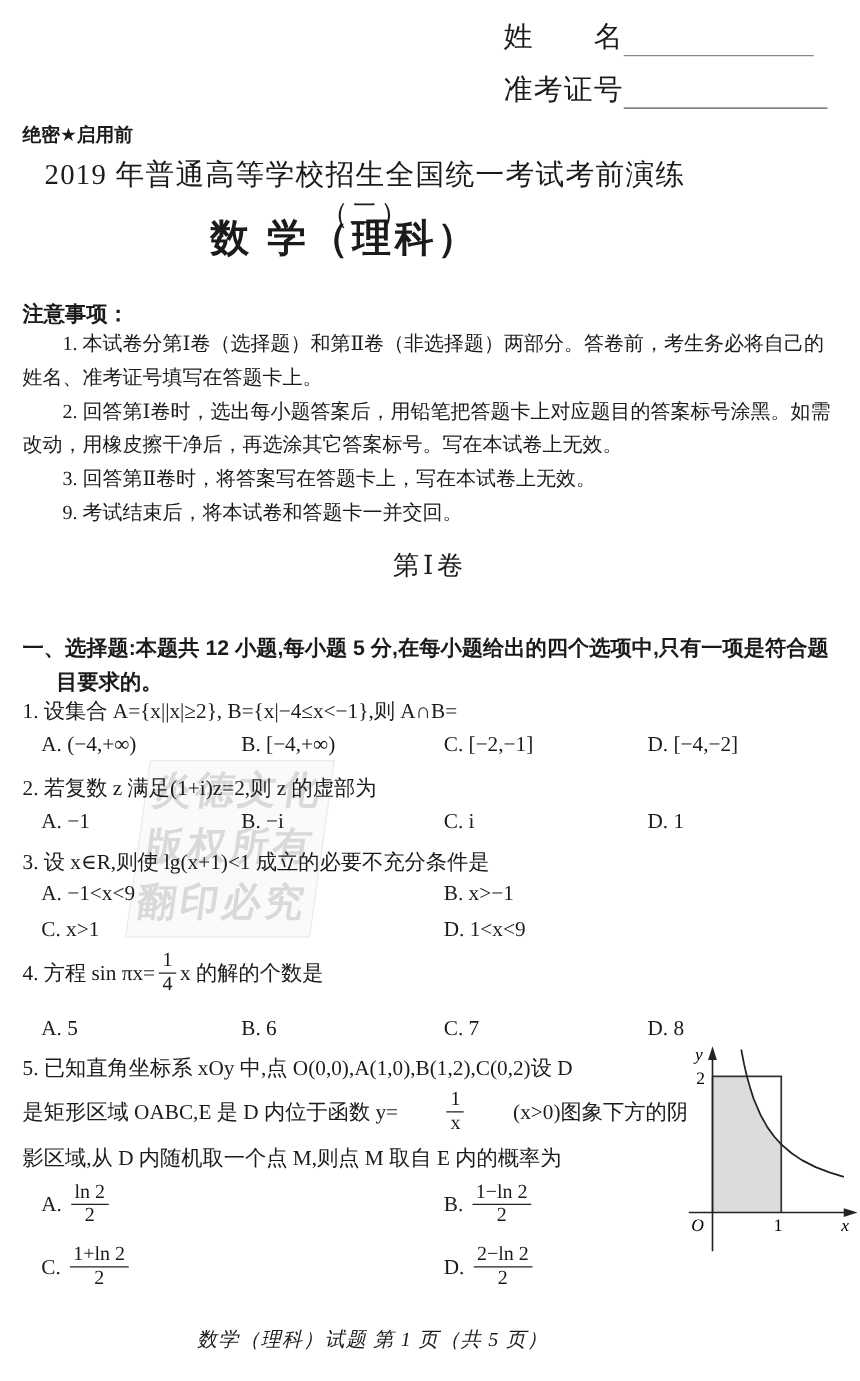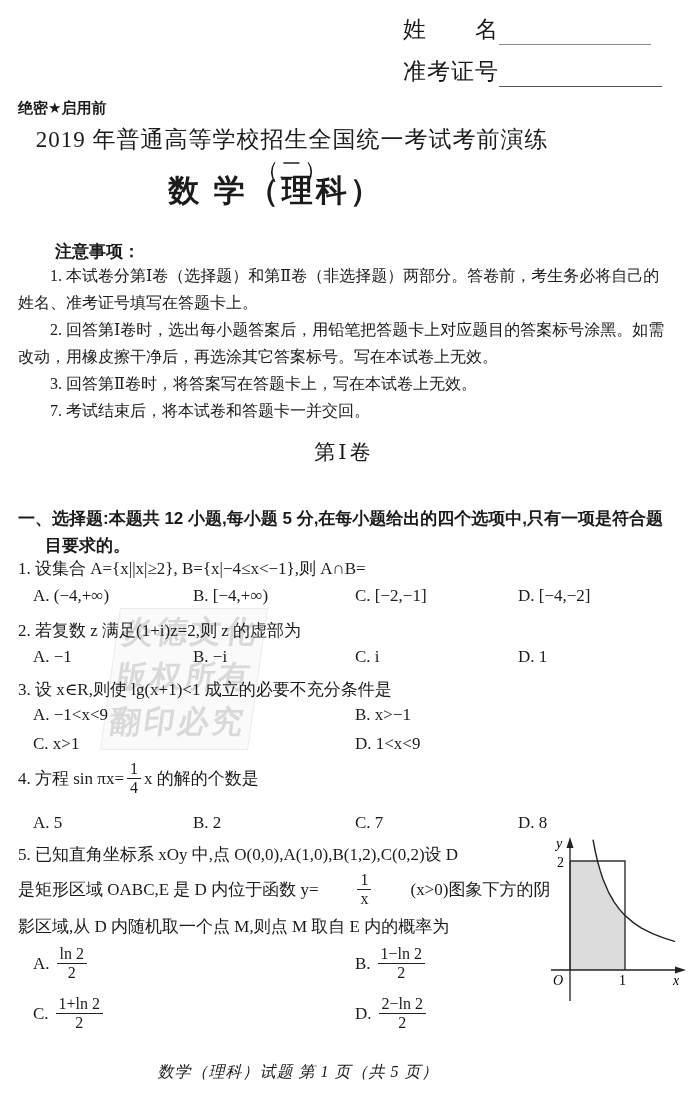--- a/index.html
+++ b/index.html
@@ -71,26 +71,26 @@
   </div>
   <div class="fill-row" style="top:14px; left:403px;">
     <span class="fill-label">姓　　名</span>
     <span class="blank" style="width:152px;"></span>
   </div>
 
   <div class="abs secrecy" style="top:99px; left:18px;">绝密★启用前</div>
   <div class="abs exam-title" style="top:124px;">2019 年普通高等学校招生全国统一考试考前演练（二）</div>
   <div class="abs subject-title" style="top:170px;">数 学（理科）</div>
 
-  <div class="abs notice-title" style="top:240px; left:18px;margin-left:37px;">注意事项：</div>
+  <div class="abs notice-title" style="top:240px; left:18px;">注意事项：</div>
   <div class="abs notice-body" style="top:262px;">
     <p>1. 本试卷分第Ⅰ卷（选择题）和第Ⅱ卷（非选择题）两部分。答卷前，考生务必将自己的姓名、准考证号填写在答题卡上。</p>
     <p>2. 回答第Ⅰ卷时，选出每小题答案后，用铅笔把答题卡上对应题目的答案标号涂黑。如需改动，用橡皮擦干净后，再选涂其它答案标号。写在本试卷上无效。</p>
     <p>3. 回答第Ⅱ卷时，将答案写在答题卡上，写在本试卷上无效。</p>
-    <p>7. 考试结束后，将本试卷和答题卡一并交回。</p>
+    <p>9. 考试结束后，将本试卷和答题卡一并交回。</p>
   </div>
 
   <div class="abs part-title" style="top:438px;">第Ⅰ卷</div>
   <div class="abs section-header" style="top:505px;">一、选择题:本题共 12 小题,每小题 5 分,在每小题给出的四个选项中,只有一项是符合题目要求的。</div>
 
   <div class="abs stem" style="top:557px;">1. 设集合 A={x||x|≥2}, B={x|−4≤x&lt;−1},则 A∩B=</div>
   <div class="opt-row" style="top:586px;">
     <span class="opt-1">A. (−4,+∞)</span>
     <span class="opt-2">B. [−4,+∞)</span>
     <span class="opt-3">C. [−2,−1]</span>
@@ -118,21 +118,21 @@
   <div class="abs stem stem-flex" style="top:760px;">
     <span>4. 方程 sin πx=</span>
     <span class="frac">
       <span class="num">1</span>
       <span class="den">4</span>
     </span>
     <span>x 的解的个数是</span>
   </div>
   <div class="opt-row" style="top:813px;">
     <span class="opt-1">A. 5</span>
-    <span class="opt-2">B. 2</span>
+    <span class="opt-2">B. 6</span>
     <span class="opt-3">C. 7</span>
     <span class="opt-4">D. 8</span>
   </div>
 
   <div class="abs stem" style="top:843px;">5. 已知直角坐标系 xOy 中,点 O(0,0),A(1,0),B(1,2),C(0,2)设 D</div>
   <div class="abs stem stem-flex" style="top:871px;gap:36px;">
     <span>是矩形区域 OABC,E 是 D 内位于函数 y=</span>
     <span class="frac">
       <span class="num">1</span>
       <span class="den">x</span>

